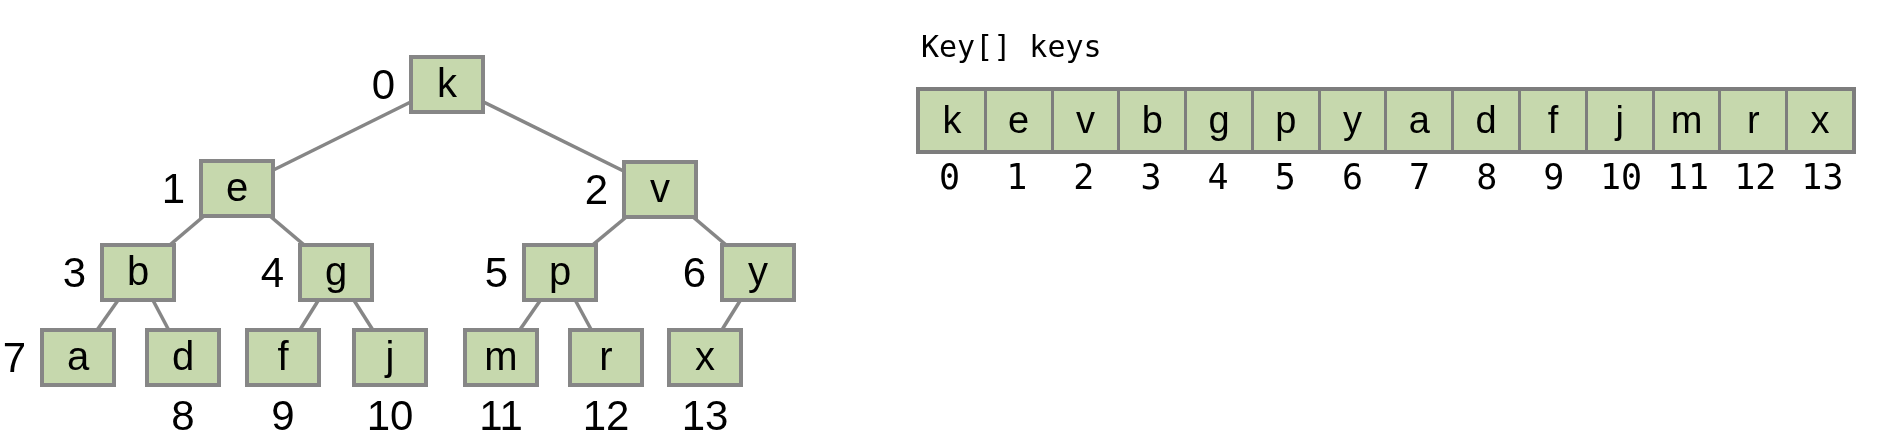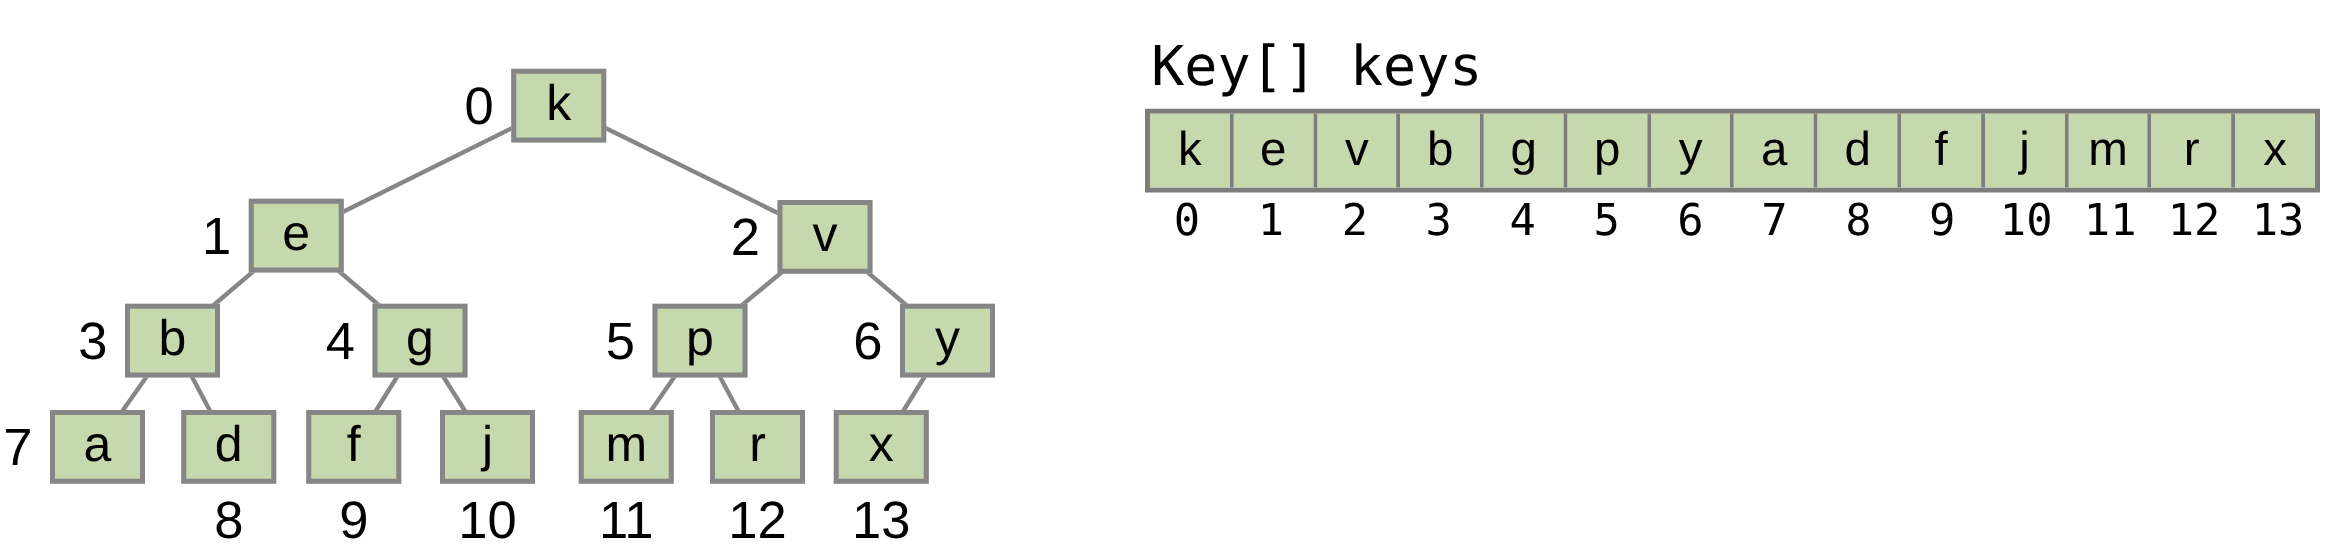--- a/index.html
+++ b/index.html
@@ -59,21 +59,21 @@
     top: calc(100% + 8px);
     left: 50%;
     transform: translateX(-50%);
   }
   
   .array-title {
     position: absolute;
     left: 921px;
     top: 30px;
     font-family: "DejaVu Sans Mono", monospace;
-    font-size: 44px;
+    font-size: 30px;
     color: #000000;
     line-height: 1.1;
     white-space: pre;
   }
   .array-cells {
     position: absolute;
     left: 916px;
     top: 87px;
     width: 940px;
     height: 67px;

